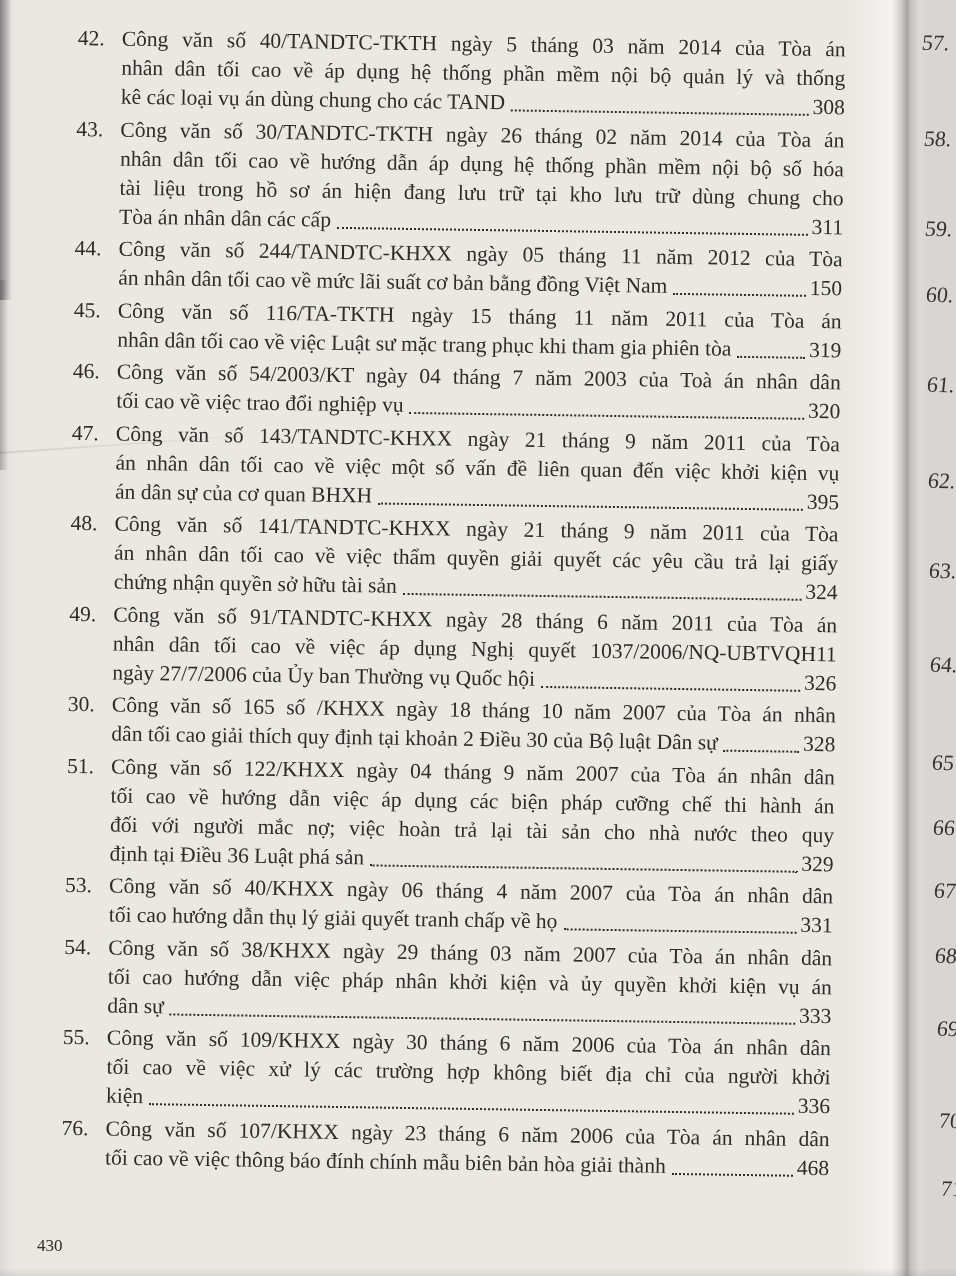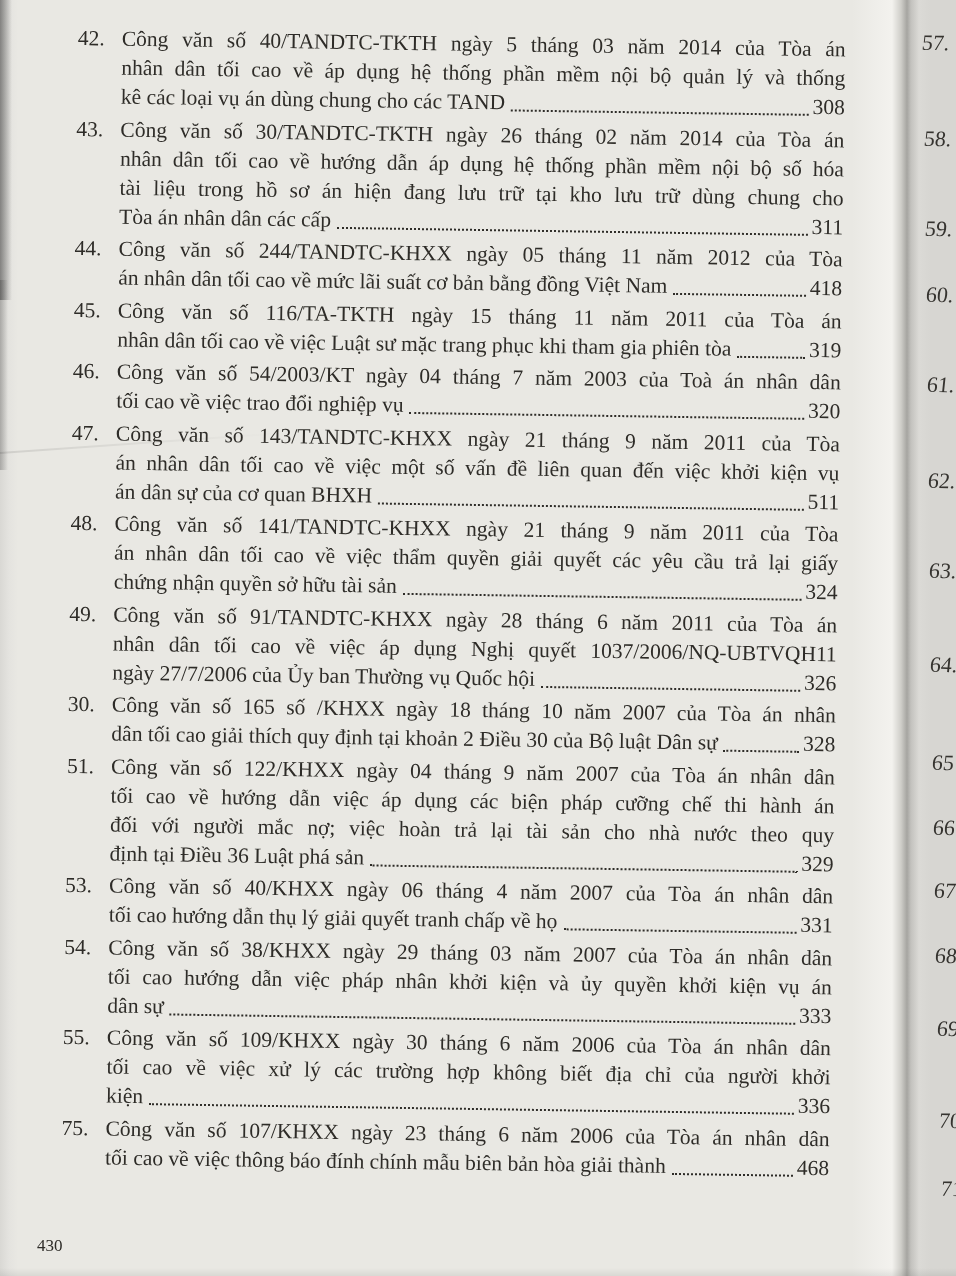--- a/index.html
+++ b/index.html
@@ -111,21 +111,21 @@
         </div>
   </div>
 
   <div class="entry">
     <div class="entry-num">44.</div>
     <div class="entry-body">
           <div class="jline">Công văn số 244/TANDTC-KHXX ngày 05 tháng 11 năm 2012 của Tòa</div>
           <div class="lastline">
             <span class="txt">án nhân dân tối cao về mức lãi suất cơ bản bằng đồng Việt Nam</span>
             <span class="leader"></span>
-            <span class="pg">418</span>
+            <span class="pg">150</span>
           </div>
         </div>
   </div>
 
   <div class="entry">
     <div class="entry-num">45.</div>
     <div class="entry-body">
           <div class="jline">Công văn số 116/TA-TKTH  ngày 15 tháng 11 năm 2011 của Tòa án</div>
           <div class="lastline">
             <span class="txt">nhân dân tối cao về việc Luật sư mặc trang phục khi tham gia phiên tòa</span>
@@ -148,21 +148,21 @@
   </div>
 
   <div class="entry">
     <div class="entry-num">47.</div>
     <div class="entry-body">
           <div class="jline">Công văn số 143/TANDTC-KHXX ngày 21 tháng 9 năm 2011 của Tòa</div>
           <div class="jline">án nhân dân tối cao về việc một số vấn đề liên quan đến việc khởi kiện vụ</div>
           <div class="lastline">
             <span class="txt">án dân sự của cơ quan BHXH</span>
             <span class="leader"></span>
-            <span class="pg">511</span>
+            <span class="pg">395</span>
           </div>
         </div>
   </div>
 
   <div class="entry">
     <div class="entry-num">48.</div>
     <div class="entry-body">
           <div class="jline">Công văn số 141/TANDTC-KHXX ngày 21 tháng 9 năm 2011 của Tòa</div>
           <div class="jline">án nhân dân tối cao về việc thẩm quyền giải quyết các yêu cầu trả lại giấy</div>
           <div class="lastline">
@@ -244,21 +244,21 @@
           <div class="jline">tối cao về việc xử lý các trường hợp không biết địa chỉ của người khởi</div>
           <div class="lastline">
             <span class="txt">kiện</span>
             <span class="leader"></span>
             <span class="pg">336</span>
           </div>
         </div>
   </div>
 
   <div class="entry">
-    <div class="entry-num">75.</div>
+    <div class="entry-num">76.</div>
     <div class="entry-body">
           <div class="jline">Công văn số 107/KHXX ngày 23 tháng 6 năm 2006 của Tòa án nhân dân</div>
           <div class="lastline">
             <span class="txt">tối cao về việc thông báo đính chính mẫu biên bản hòa giải thành</span>
             <span class="leader"></span>
             <span class="pg">468</span>
           </div>
         </div>
   </div>
 </div>

